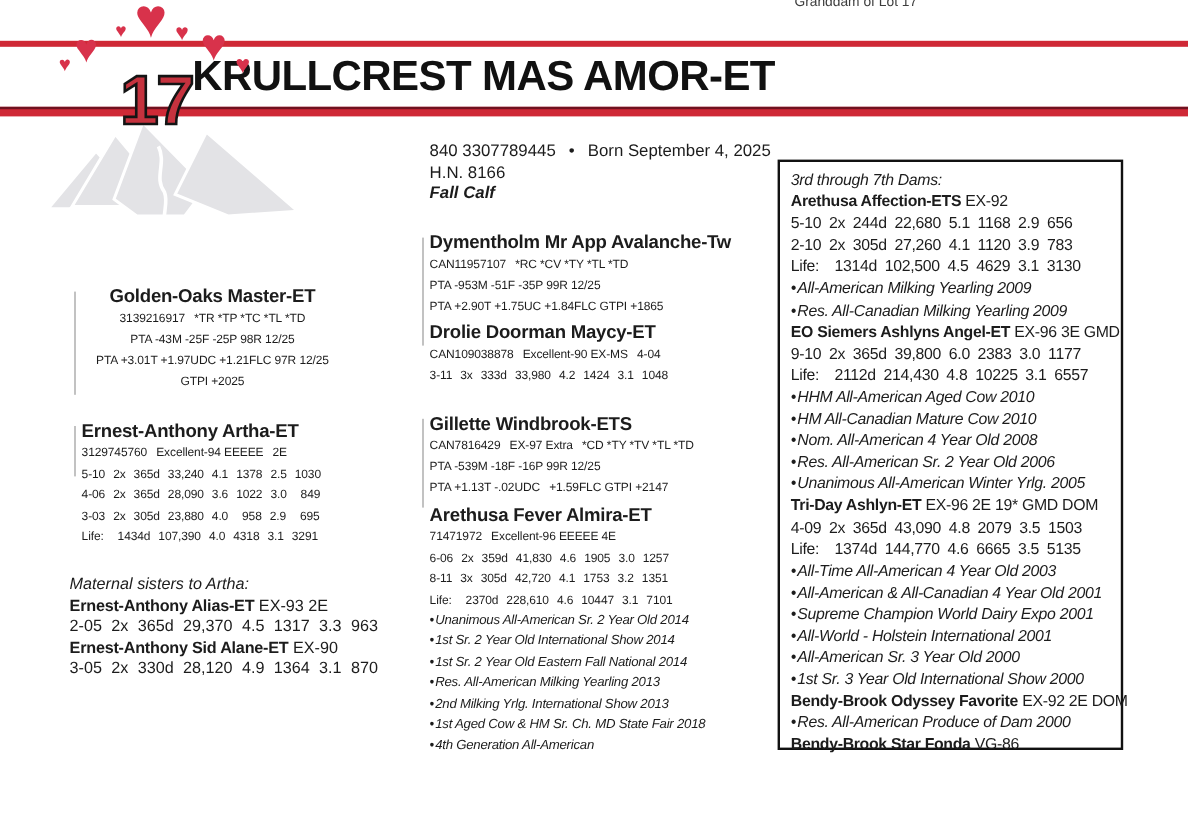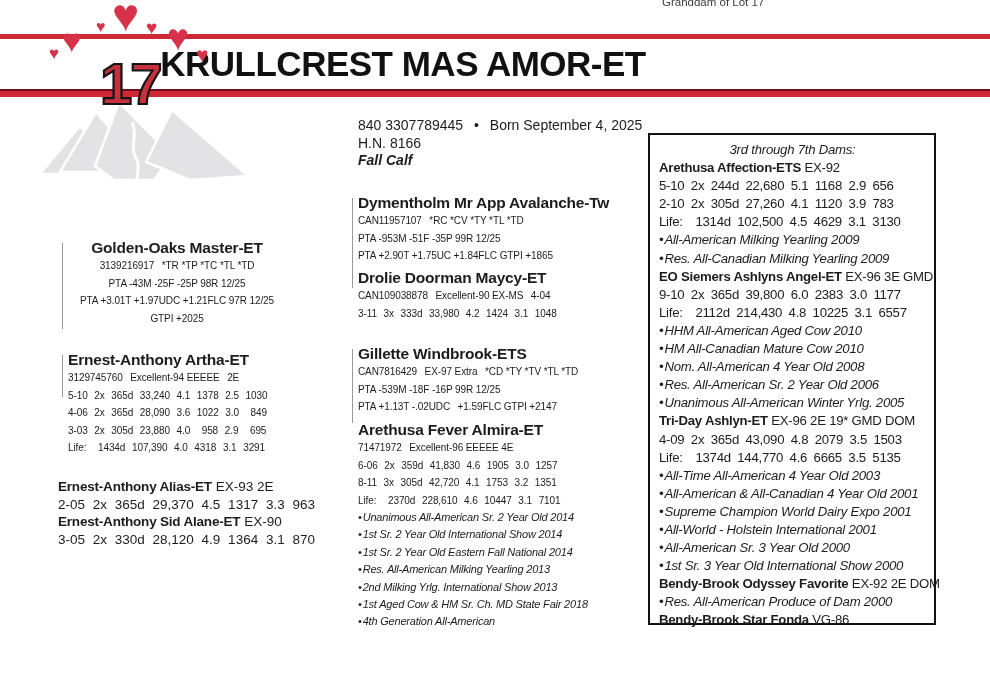--- a/index.html
+++ b/index.html
@@ -34,21 +34,21 @@
   .bracket{position:absolute;width:1px;background:#9a9a9a;}
 
   .sisters{position:absolute;white-space:nowrap;font-size:13.5px;line-height:17.5px;}
   .sisters .note{font-style:italic;}
   .sisters .sname{font-weight:bold;letter-spacing:-0.2px;}
   .sisters .row{word-spacing:4px;}
 
   .dams-box{position:absolute;left:648px;top:133px;width:288px;height:492px;
             border:2.5px solid #111;box-sizing:border-box;padding:6px 8px 0 9px;
             font-size:13.2px;line-height:18.1px;white-space:nowrap;letter-spacing:-0.25px;}
-  .dams-box .heading{font-style:italic;text-align:center;}
+  .dams-box .heading{font-style:italic;}
   .dams-box .dname{font-weight:bold;}
   .dams-box .row{word-spacing:3px;}
   .dams-box .bullet{font-style:italic;}
 </style>
 </head>
 <body>
 
 <div class="page">
 
   <div class="granddam-note">Granddam of Lot 17</div>
@@ -95,20 +95,21 @@
   <div class="block" style="left:68px;top:350px;">
     <div class="name">Ernest-Anthony Artha-ET</div>
     <div class="line">3129745760  Excellent-94 EEEEE  2E</div>
     <div class="line row">5-10 2x 365d 33,240 4.1 1378 2.5 1030</div>
     <div class="line row">4-06 2x 365d 28,090 3.6 1022 3.0  849</div>
     <div class="line row">3-03 2x 305d 23,880 4.0  958 2.9  695</div>
     <div class="line row">Life:  1434d 107,390 4.0 4318 3.1 3291</div>
   </div>
 
   <div class="sisters" style="left:58px;top:478px;">
+    <div class="note">Maternal sisters to Artha:</div>
     <div><span class="sname">Ernest-Anthony Alias-ET</span> <span>EX-93 2E</span></div>
     <div class="row">2-05 2x 365d 29,370 4.5 1317 3.3 963</div>
     <div><span class="sname">Ernest-Anthony Sid Alane-ET</span> <span>EX-90</span></div>
     <div class="row">3-05 2x 330d 28,120 4.9 1364 3.1 870</div>
   </div>
 
   <div class="bracket" style="left:352px;top:198px;height:90px;"></div>
   <div class="block" style="left:358px;top:193px;">
     <div class="name">Dymentholm Mr App Avalanche-Tw</div>
     <div class="line">CAN11957107  *RC *CV *TY *TL *TD</div>

